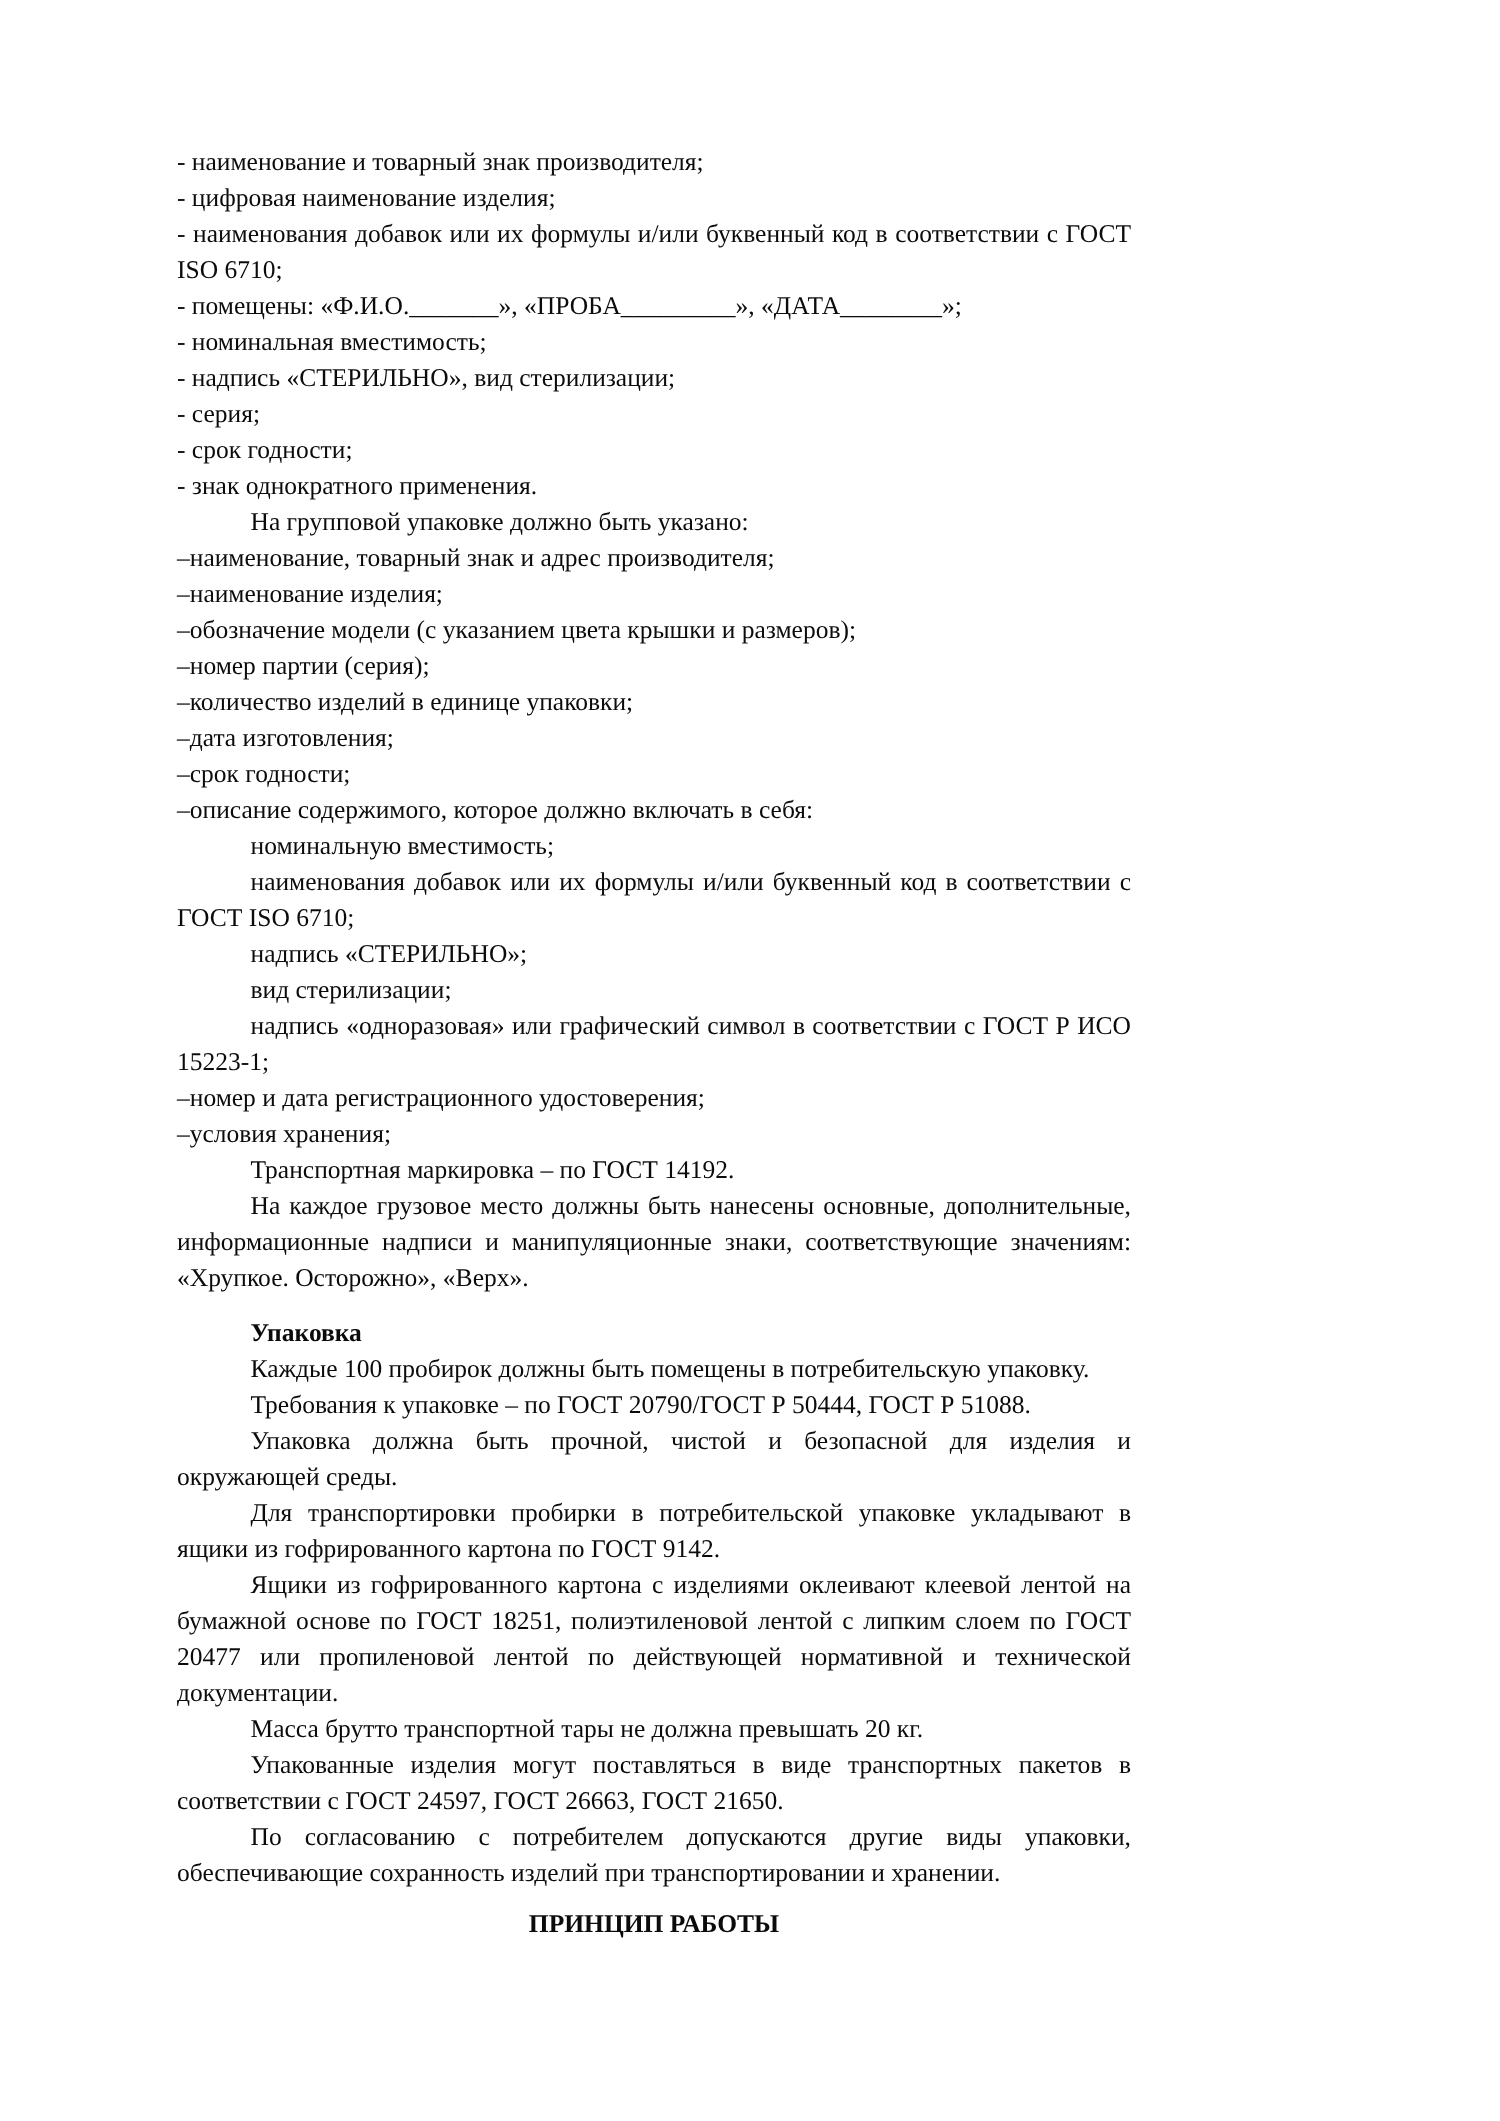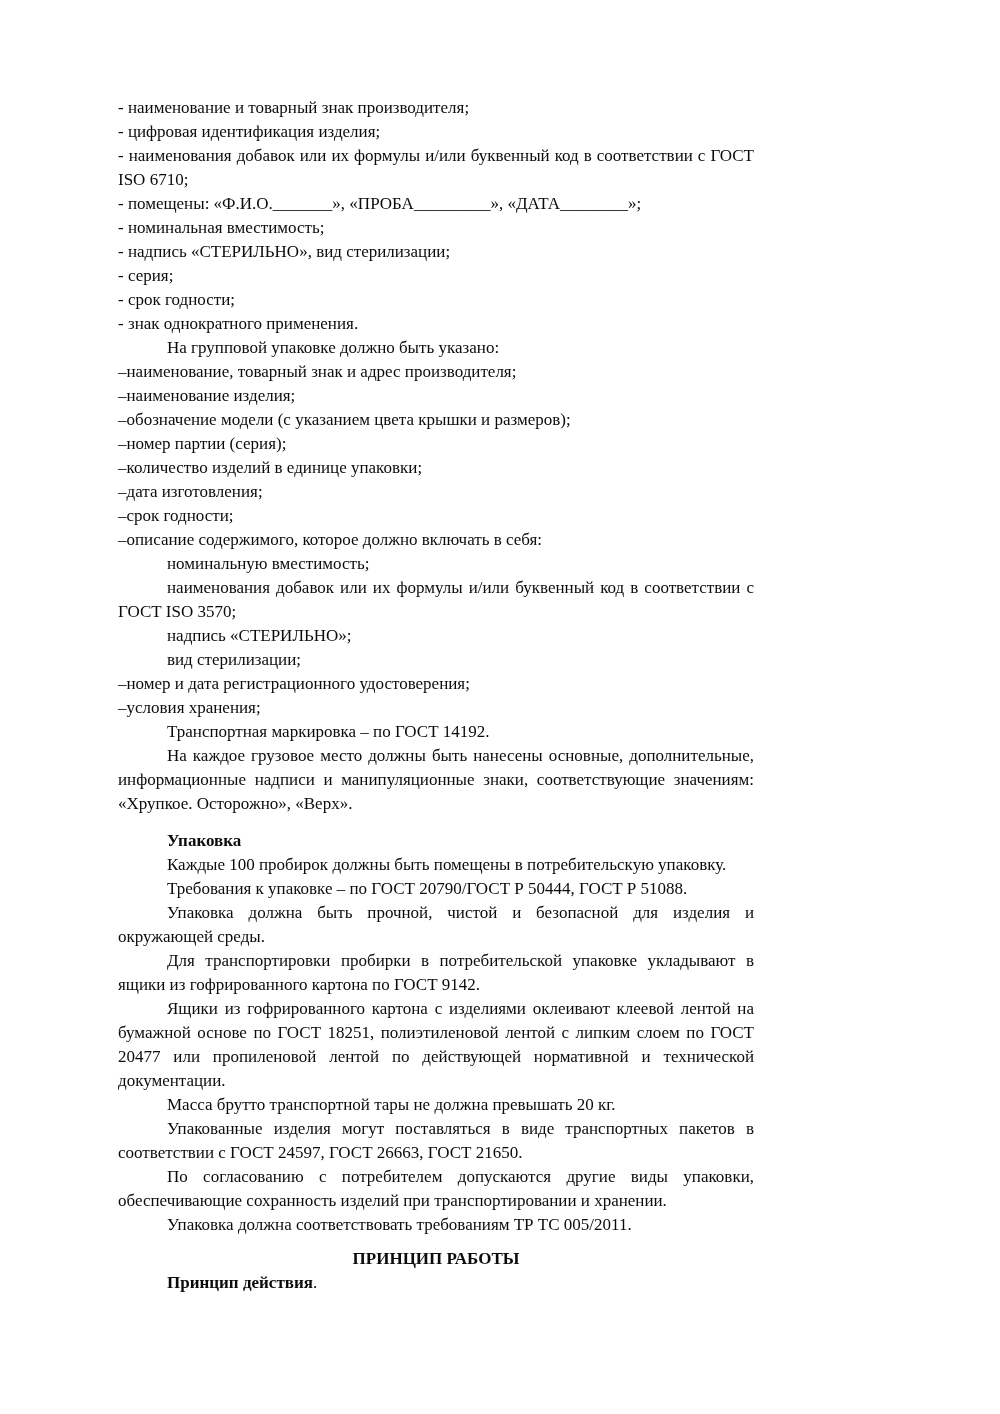--- a/index.html
+++ b/index.html
@@ -39,21 +39,21 @@
   }
   .bold { font-weight: 700; }
 </style>
 </head>
 <body>
 
 <div class="page">
 
   <div>
     <p class="justify">- наименование и товарный знак производителя;</p>
-    <p class="justify">- цифровая идентификация изделия;</p>
+    <p class="justify">- цифровая наименование изделия;</p>
     <p class="justify">- наименования добавок или их формулы и/или буквенный код в соответствии с ГОСТ ISO 6710;</p>
     <p class="justify">- помещены: «Ф.И.О._______», «ПРОБА_________», «ДАТА________»;</p>
     <p class="justify">- номинальная вместимость;</p>
     <p class="justify">- надпись «СТЕРИЛЬНО», вид стерилизации;</p>
     <p class="justify">- серия;</p>
     <p class="justify">- срок годности;</p>
     <p class="justify">- знак однократного применения.</p>
   </div>
 
   <p class="ti">На групповой упаковке должно быть указано:</p>
@@ -64,42 +64,41 @@
     <p class="justify">–обозначение модели (с указанием цвета крышки и размеров);</p>
     <p class="justify">–номер партии (серия);</p>
     <p class="justify">–количество изделий в единице упаковки;</p>
     <p class="justify">–дата изготовления;</p>
     <p class="justify">–срок годности;</p>
     <p class="justify">–описание содержимого, которое должно включать в себя:</p>
   </div>
 
   <div>
     <p class="ti justify">номинальную вместимость;</p>
-    <p class="ti justify">наименования добавок или их формулы и/или буквенный код в соответствии с ГОСТ ISO 3570;</p>
+    <p class="ti justify">наименования добавок или их формулы и/или буквенный код в соответствии с ГОСТ ISO 6710;</p>
     <p class="ti justify">надпись «СТЕРИЛЬНО»;</p>
     <p class="ti justify">вид стерилизации;</p>
+    <p class="ti justify">надпись «одноразовая» или графический символ в соответствии с ГОСТ Р ИСО 15223-1;</p>
   </div>
 
   <div>
     <p class="justify">–номер и дата регистрационного удостоверения;</p>
     <p class="justify">–условия хранения;</p>
   </div>
 
   <p class="ti justify">Транспортная маркировка – по ГОСТ 14192.</p>
   <p class="ti justify">На каждое грузовое место должны быть нанесены основные, дополнительные, информационные надписи и манипуляционные знаки, соответствующие значениям: «Хрупкое. Осторожно», «Верх».</p>
 
   <p class="pack-heading">Упаковка</p>
   <div>
     <p class="ti justify">Каждые 100 пробирок должны быть помещены в потребительскую упаковку.</p>
     <p class="ti justify">Требования к упаковке – по ГОСТ 20790/ГОСТ Р 50444, ГОСТ Р 51088.</p>
     <p class="ti justify">Упаковка должна быть прочной, чистой и безопасной для изделия и окружающей среды.</p>
     <p class="ti justify">Для транспортировки пробирки в потребительской упаковке укладывают в ящики из гофрированного картона по ГОСТ 9142.</p>
     <p class="ti justify">Ящики из гофрированного картона с изделиями оклеивают клеевой лентой на бумажной основе по ГОСТ 18251, полиэтиленовой лентой с липким слоем по ГОСТ 20477 или пропиленовой лентой по действующей нормативной и технической документации.</p>
     <p class="ti justify">Масса брутто транспортной тары не должна превышать 20 кг.</p>
     <p class="ti justify">Упакованные изделия могут поставляться в виде транспортных пакетов в соответствии с ГОСТ 24597, ГОСТ 26663, ГОСТ 21650.</p>
     <p class="ti justify">По согласованию с потребителем допускаются другие виды упаковки, обеспечивающие сохранность изделий при транспортировании и хранении.</p>
-    <p class="ti justify">Упаковка должна соответствовать требованиям ТР ТС 005/2011.</p>
   </div>
 
   <p class="center-heading">ПРИНЦИП РАБОТЫ</p>
-  <p class="ti"><span class="bold">Принцип действия</span><span>.</span></p>
 
 </div>
 
 </body></html>

